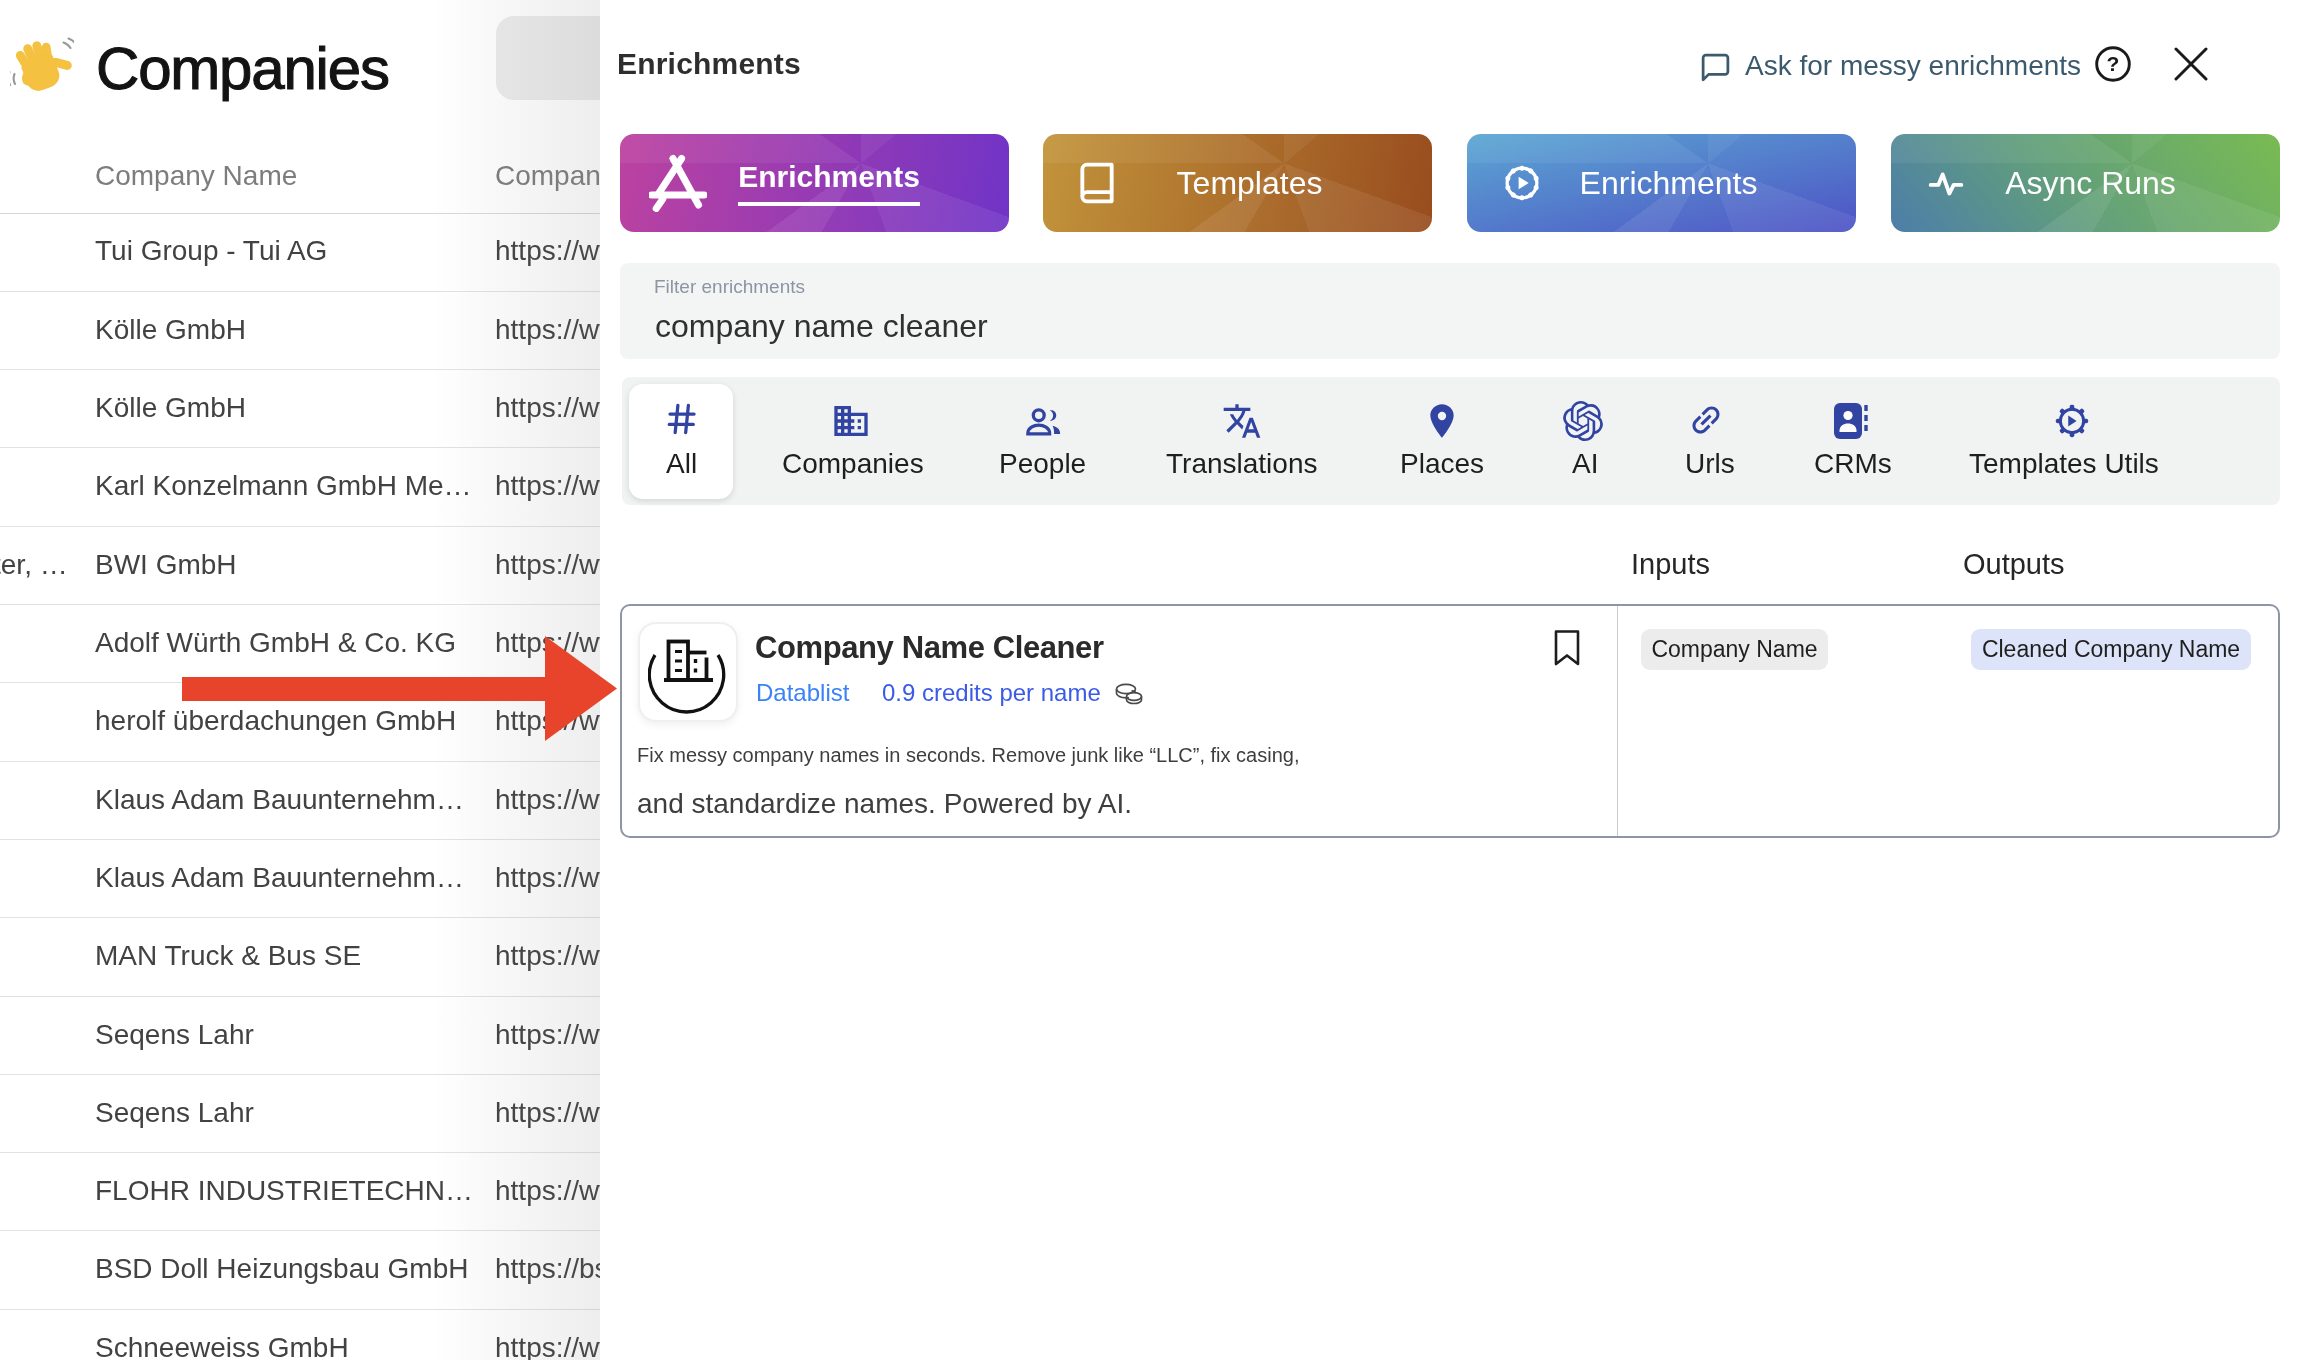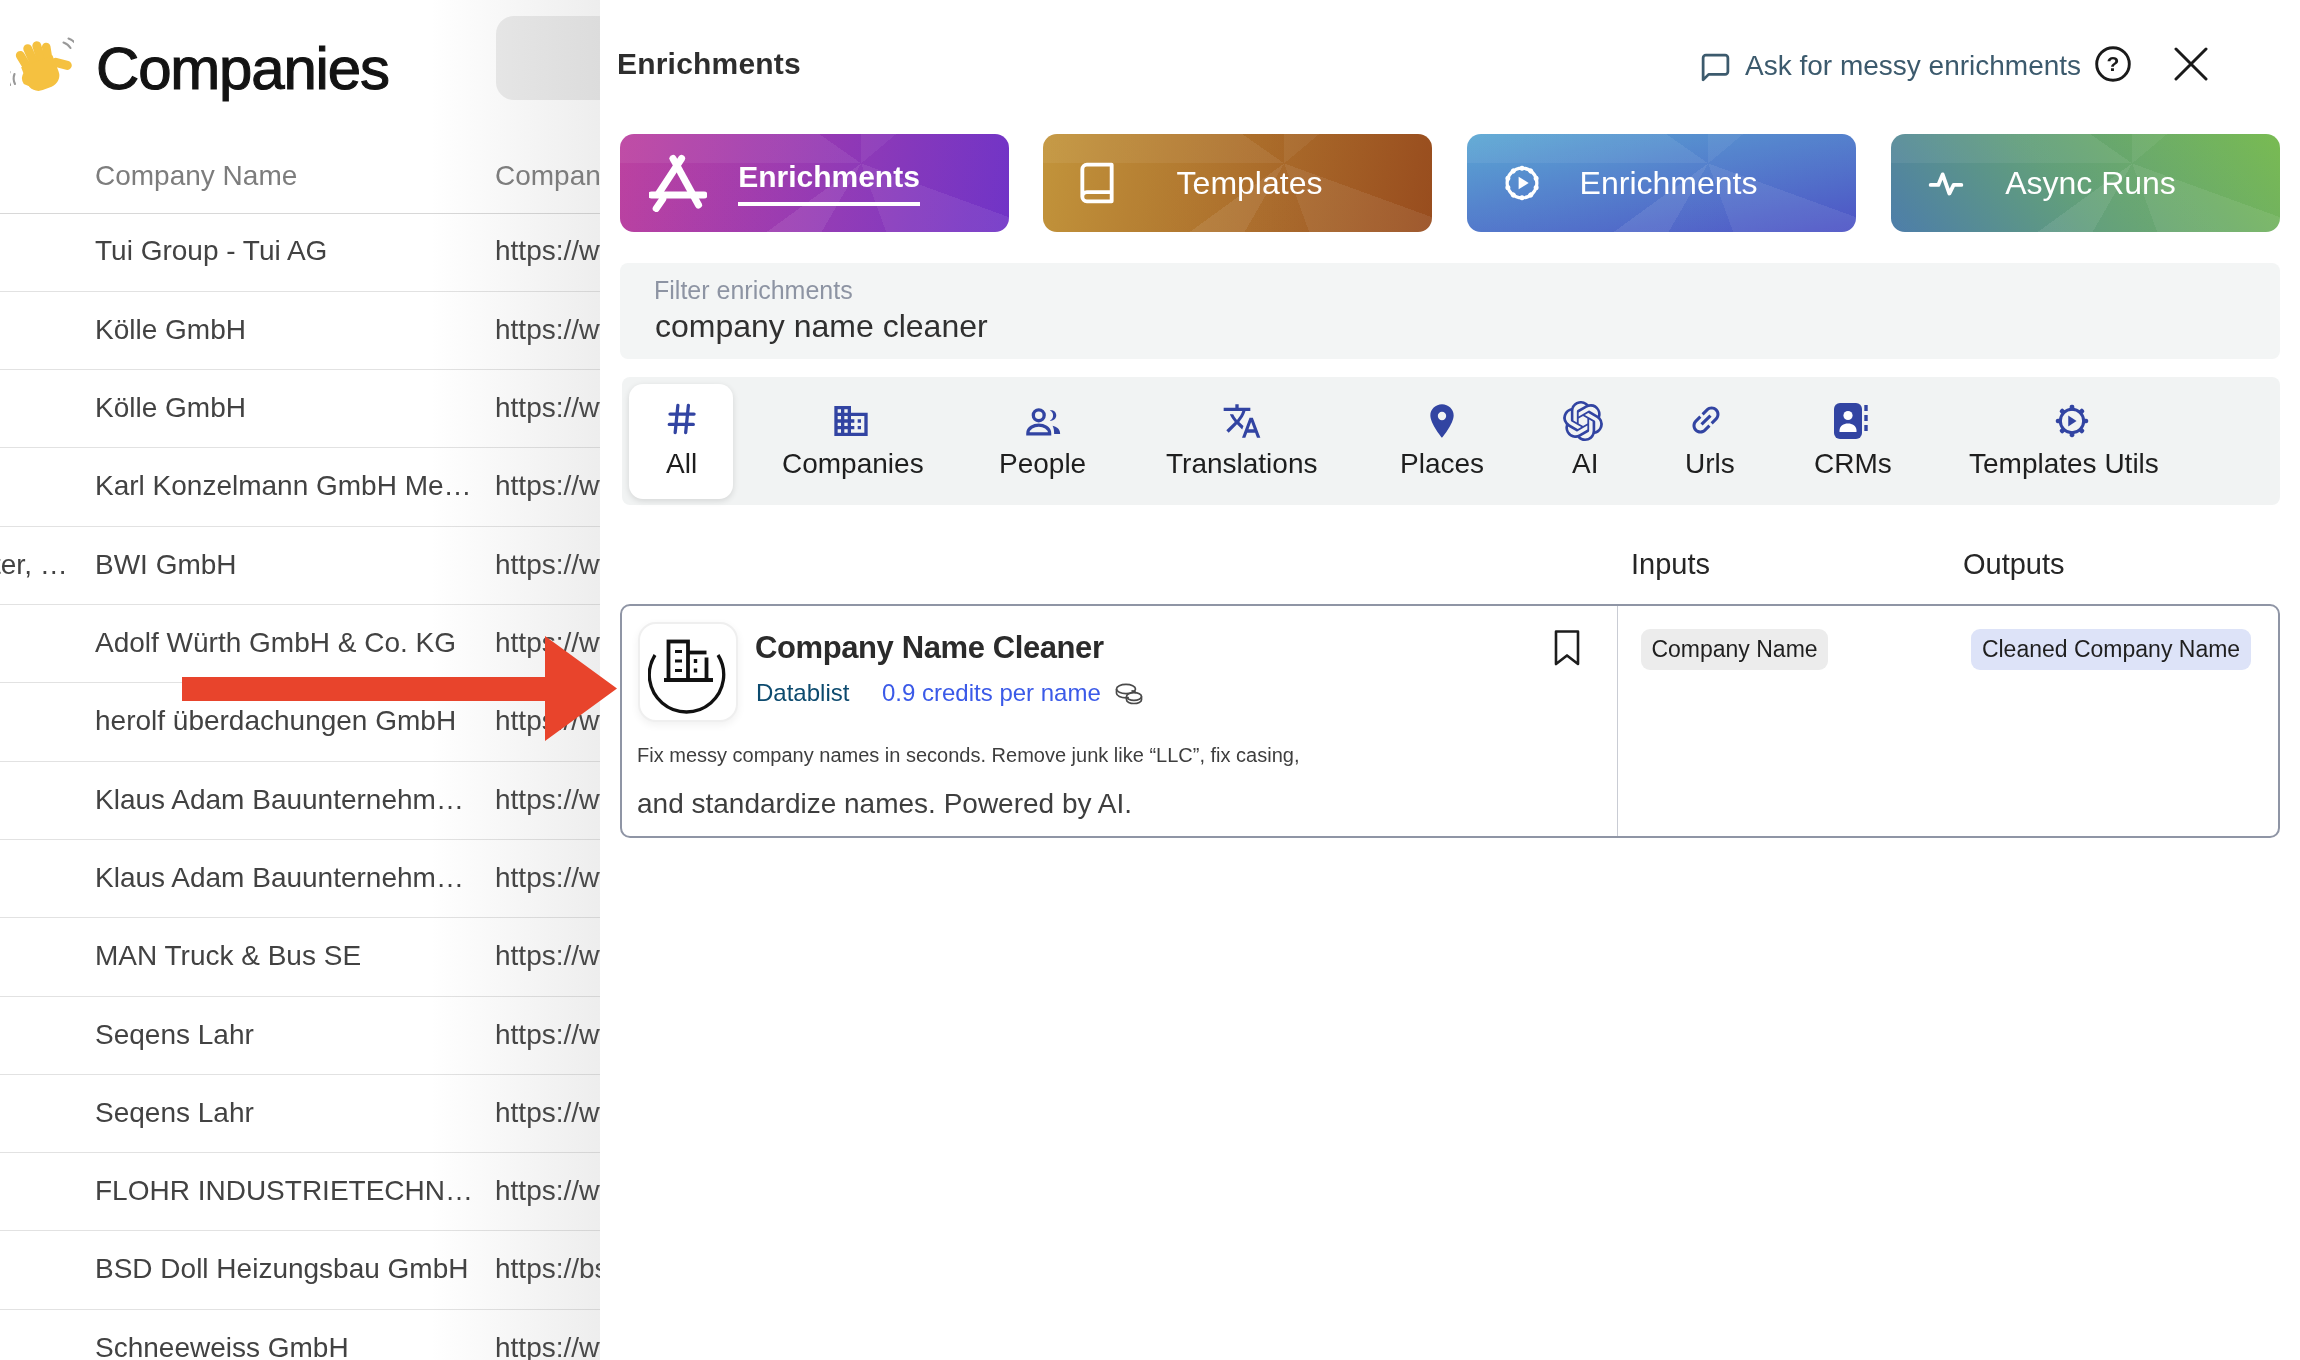--- a/index.html
+++ b/index.html
@@ -179,21 +179,21 @@
   <span class="lb" style="transform:translateX(-32px)">Enrichments</span>
 </div>
 <div class="gbtn" style="left:1891px;background:conic-gradient(from 210deg at 62% 30%,rgba(255,255,255,0.10) 0 24deg,rgba(255,255,255,0.02) 24deg 60deg,rgba(255,255,255,0.08) 60deg 95deg,rgba(255,255,255,0.01) 95deg 150deg,rgba(255,255,255,0.07) 150deg 200deg,rgba(255,255,255,0.02) 200deg 260deg,rgba(255,255,255,0.09) 260deg 310deg,rgba(255,255,255,0.03) 310deg 360deg),linear-gradient(230deg,#76ba4f 0%,#5f9d78 55%,#4a7ba8 100%)">
   <svg class="ic" width="46" height="46" viewBox="0 0 48 48" fill="none" stroke="#fff" stroke-width="4" stroke-linecap="round" stroke-linejoin="round">
     <path d="M8 26 h8 l4.5 -11 l7 20 l4.5 -9 h8"></path>
   </svg>
   <span class="lb" style="transform:translateX(-34px)">Async Runs</span>
 </div>
 
 <div class="abs" style="left:620px;top:263px;width:1660px;height:96px;border-radius:8px;background:#f3f5f5"></div>
-<div class="abs" style="left:654px;top:276px;font-size:25px;color:#8d94a3">Filter enrichments</div>
+<div class="abs" style="left:654px;top:276px;font-size:19px;color:#8d94a3">Filter enrichments</div>
 <div class="abs" style="left:655px;top:308px;font-size:32px;color:#303030">company name cleaner</div>
 
 <div class="abs" style="left:622px;top:377px;width:1658px;height:128px;border-radius:8px;background:#f1f3f3"></div>
 <div class="abs" style="left:629px;top:384px;width:104px;height:115px;border-radius:14px;background:#fff;box-shadow:0 2px 6px rgba(0,0,0,0.12)"></div>
 
 <svg class="tabic" style="left:664px;top:400px" width="35" height="38" viewBox="0 0 32 34" stroke="#3244a2" stroke-width="3.0" stroke-linecap="round" fill="none">
   <path d="M12.7 4.5 L10.2 29.5 M22.3 4.5 L19.8 29.5 M5.5 12.5 L27.5 12.5 M4.8 22 L26.8 22"></path>
 </svg>
 <div class="tablb" style="left:666px">All</div>
 
@@ -267,21 +267,21 @@
   <path d="M 7 27 A 37.2 37.2 0 1 0 70 27" fill="none" stroke="#111" stroke-width="3.3"></path>
   <rect x="20.5" y="13.5" width="19.5" height="38.5" fill="none" stroke="#111" stroke-width="3.8"></rect>
   <path d="M40 24.5 H58.5" stroke="#111" stroke-width="3.8"></path>
   <path d="M58.5 29.5 V52" stroke="#111" stroke-width="3.8"></path>
   <path d="M16 52 H65" stroke="#111" stroke-width="3.8"></path>
   <path d="M27 23.5 h7 M27 33 h7 M27 42.5 h7" stroke="#111" stroke-width="3.2"></path>
   <path d="M47.5 31 v4 M47.5 40.5 v4" stroke="#111" stroke-width="3.4"></path>
 </svg>
 
 <div class="abs" style="left:755px;top:630px;font-size:31px;font-weight:700;color:#2b2b2b;letter-spacing:-0.4px">Company Name Cleaner</div>
-<div class="abs" style="left:756px;top:679px;font-size:24px;color:#0c4a6e">Datablist</div>
+<div class="abs" style="left:756px;top:679px;font-size:24px;color:#3b82f6">Datablist</div>
 <div class="abs" style="left:882px;top:679px;font-size:24px;color:#3b5ae8">0.9 credits per name</div>
 
 <svg class="abs" style="left:1113px;top:682px" width="32" height="24" viewBox="0 0 32 24" fill="none" stroke="#4a4a4a" stroke-width="1.7">
   <ellipse cx="13" cy="7" rx="9.5" ry="4.6"></ellipse>
   <path d="M3.5 7 v4.3 c0 2.5 4.3 4.6 9.5 4.6 1 0 2-.1 2.9-.2"></path>
   <path d="M22.5 11.2 c0-1.2-1.7-2.3-4-2.3"></path>
   <ellipse cx="21" cy="14.5" rx="7.5" ry="3.8"></ellipse>
   <path d="M13.5 14.5 v3.2 c0 2.1 3.4 3.8 7.5 3.8 s7.5-1.7 7.5-3.8 v-3.2"></path>
 </svg>
 

